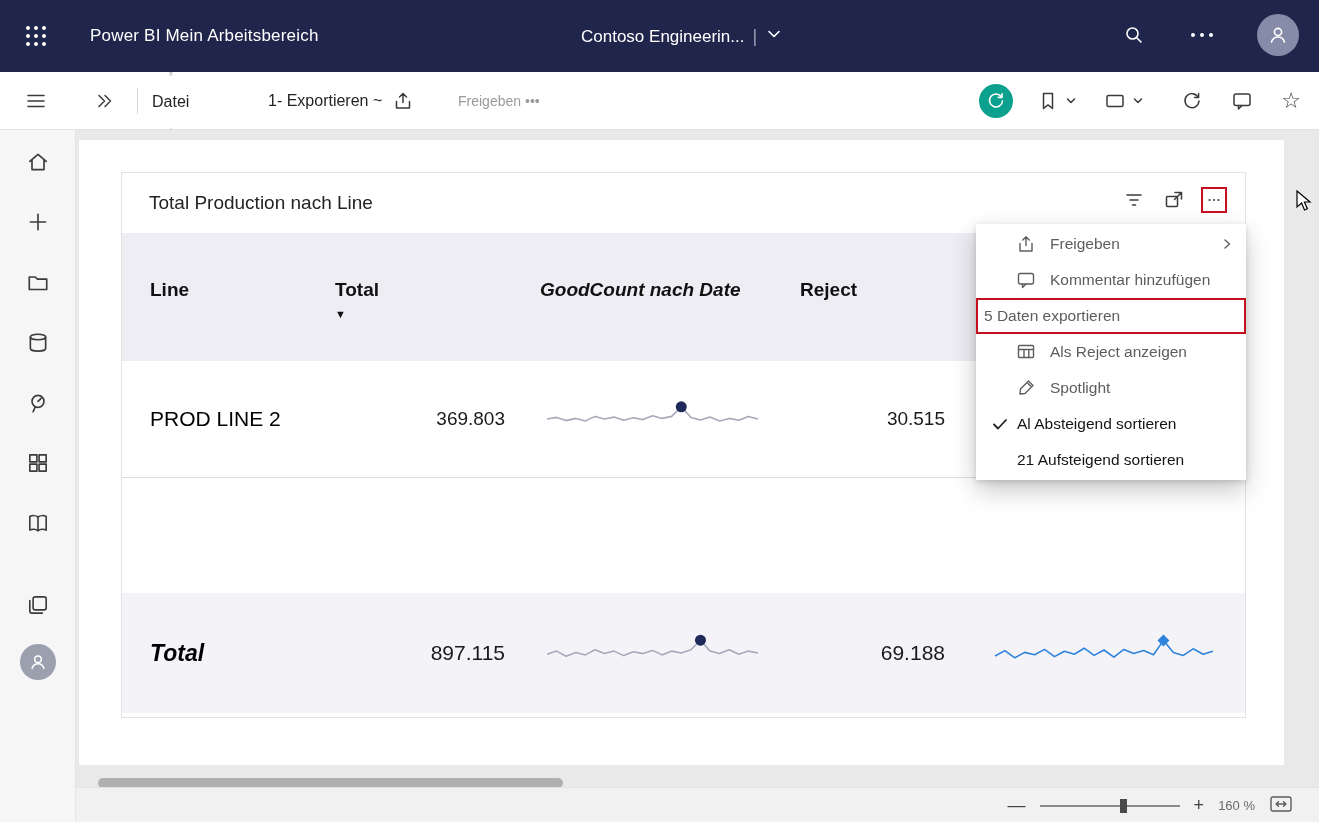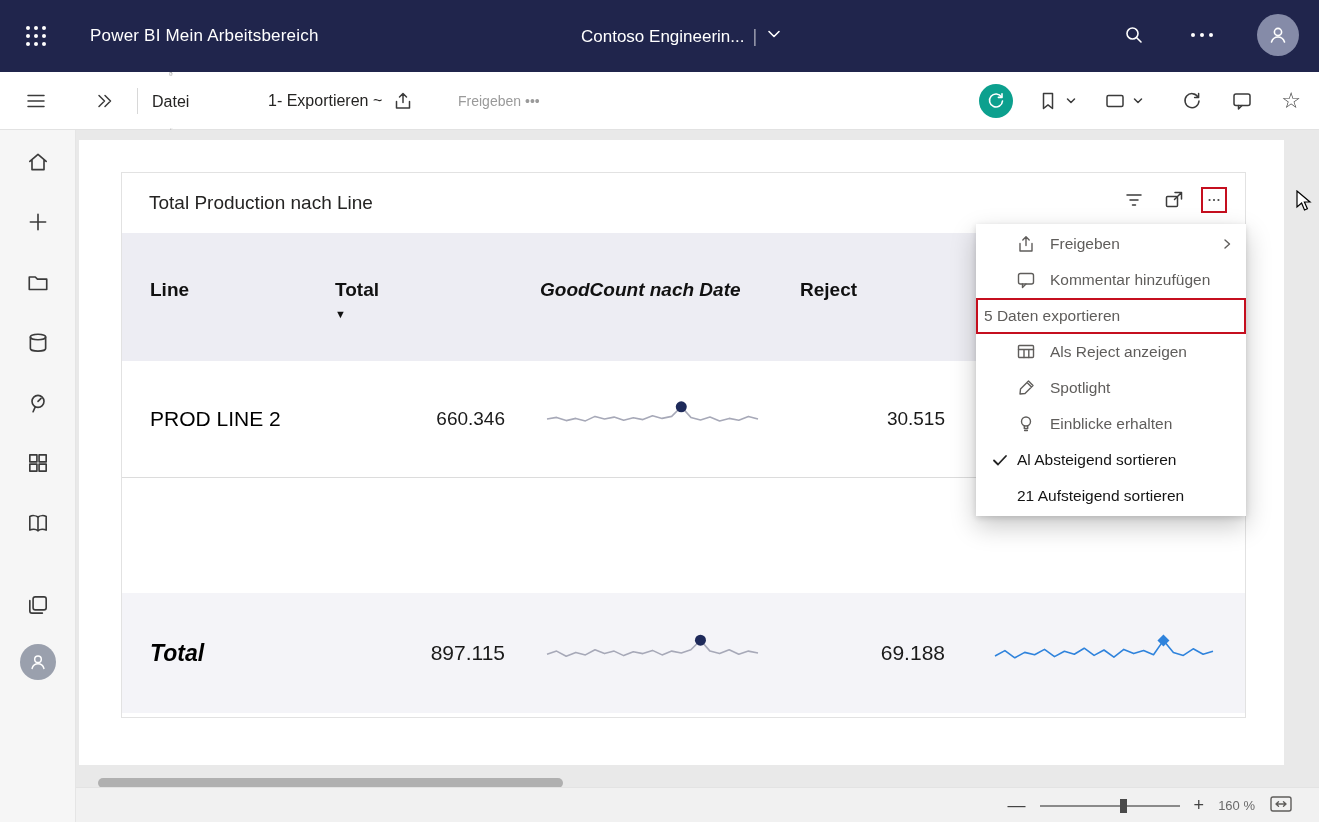--- a/index.html
+++ b/index.html
@@ -303,21 +303,21 @@
             <div>Total</div>
             <div class="sort">▼</div>
           </div>
           <div class="th th-spark">GoodCount nach Date</div>
           <div class="th th-reject">Reject</div>
           <div></div>
         </div>
 
         <div class="grid-row trow row0">
           <div class="cell-line">PROD LINE 2</div>
-          <div class="cell-num">660.346</div>
+          <div class="cell-num">369.803</div>
           <div class="spark"><svg width="225" height="46">
                 <polyline points="7.0,23.0 16.6,21.4 26.2,24.6 35.8,22.4 45.4,24.9 55.0,20.4 64.5,23.0 74.1,21.1 83.7,24.3 93.3,21.7 102.9,23.6 112.5,19.8 122.1,22.4 131.7,20.4 141.3,10.8 150.9,21.4 160.5,24.0 170.0,21.1 179.6,24.9 189.2,22.4 198.8,24.3 208.4,20.4 218.0,23.0" fill="none" stroke="#a7a9b8" stroke-width="1.6" stroke-linejoin="round"></polyline>
                 <circle cx="141.27272727272728" cy="10.84" r="5.5" fill="#1e2a5a"></circle>
               </svg></div>
           <div class="cell-num cell-reject">30.515</div>
           <div class="spark-blue" style="visibility:hidden"><svg width="232" height="44">
                 <polyline points="7.0,25.0 16.9,19.6 26.8,26.8 36.7,21.4 46.6,23.8 56.5,18.4 66.5,25.6 76.4,20.2 86.3,23.2 96.2,17.2 106.1,24.4 116.0,19.0 125.9,26.2 135.8,18.4 145.7,22.6 155.6,19.6 165.5,23.8 175.5,9.4 185.4,21.4 195.3,24.4 205.2,17.8 215.1,23.2 225.0,20.2" fill="none" stroke="#2f83dc" stroke-width="1.6" stroke-linejoin="round"></polyline>
                 <polygon points="175.45454545454547,3.3999999999999986 181.45454545454547,9.399999999999999 175.45454545454547,15.399999999999999 169.45454545454547,9.399999999999999" fill="#2f83dc"></polygon>
               </svg></div>
         </div>
@@ -363,27 +363,20 @@
               <rect x="2.5" y="3.5" width="15" height="12" rx="1"></rect>
               <path d="M2.5 7.5 H17.5 M8 7.5 V15.5 M12.8 7.5 V15.5"></path>
             </svg>
           <span>Als Reject anzeigen</span>
         </div>
         <div class="mi mi-norm">
           <svg class="micon lin-g" viewBox="0 0 20 20">
               <path d="M12.5 3 L17 7.5 L9 15.5 L4 16 L4.5 11 Z M11 4.5 L15.5 9"></path>
             </svg>
           <span>Spotlight</span>
-        </div>
-        <div class="mi mi-norm">
-          <svg class="micon lin-g" viewBox="0 0 20 20">
-              <circle cx="10" cy="7.5" r="4.5"></circle>
-              <path d="M8.3 12 V14.5 H11.7 V12 M8.6 16.5 H11.4"></path>
-            </svg>
-          <span>Einblicke erhalten</span>
         </div>
         <div class="mi mi-check">
           <svg class="micon" viewBox="0 0 18 18" fill="none" stroke="#222" stroke-width="1.8" stroke-linecap="round" stroke-linejoin="round">
               <path d="M3 9.5 L7 13.5 L15 5"></path>
             </svg>
           <span>Al Absteigend sortieren</span>
         </div>
         <div class="mi mi-asc">
           <span>21 Aufsteigend sortieren</span>
         </div>

